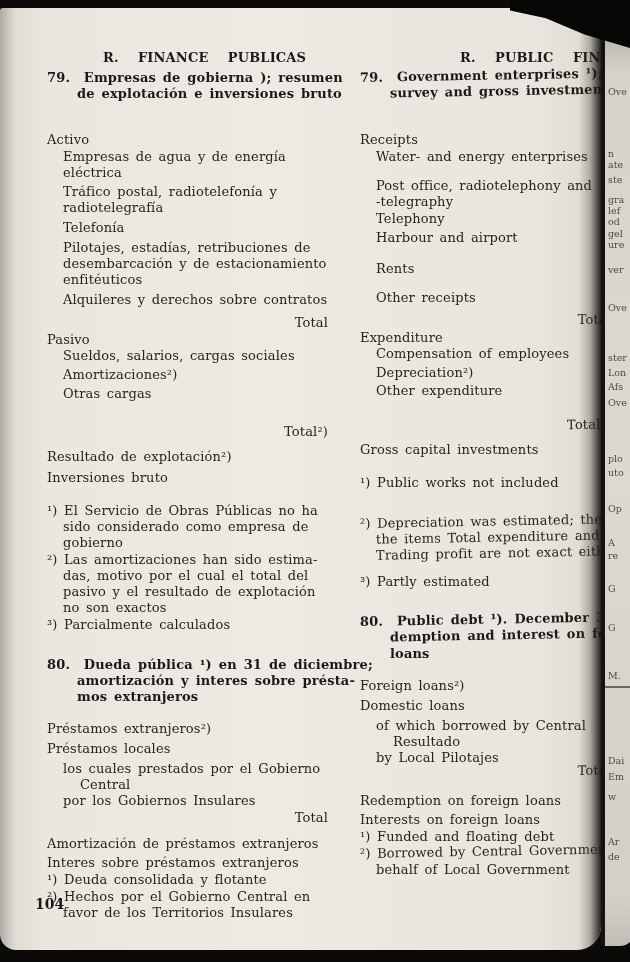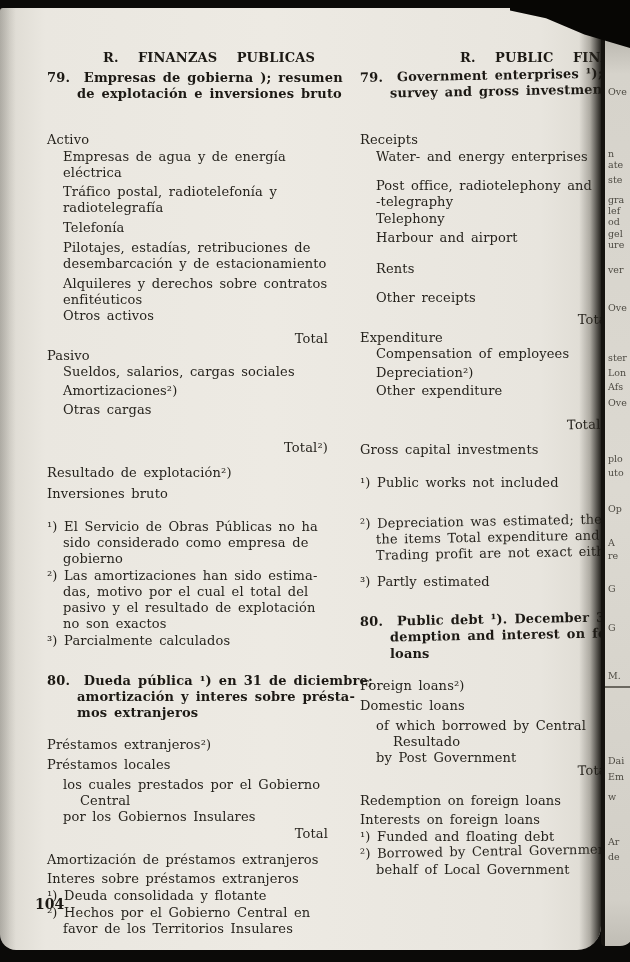--- a/index.html
+++ b/index.html
@@ -35,34 +35,33 @@
   .wedge{position:absolute;right:0;top:0;width:120px;height:48px;background:#070604;
         clip-path:polygon(0 0,100% 0,100% 100%,62% 72%,30% 38%,0 22%);}
 </style>
 </head>
 <body>
 
 <div class="photo">
   <div class="page">
     <div class="gutter"></div>
     <div class="col colL" id="colL">
-        <div class="line ind0 bold pushL">R.  FINANZAS  PUBLICAS</div>
+        <div class="line ind0 bold pushL">R.  FINANCE  PUBLICAS</div>
         <div class="line ind0 bold" style="margin-top: 4px;">79.  Empresas de gobierna ); resumen</div>
         <div class="line ind3 bold">de explotación e inversiones bruto</div>
         <div class="line ind0" style="margin-top: 30px;">Activo</div>
         <div class="line ind1" style="margin-top: 1px;">Empresas de agua y de energía</div>
         <div class="line ind1">eléctrica</div>
         <div class="line ind1" style="margin-top: 3px;">Tráfico postal, radiotelefonía y</div>
         <div class="line ind1">radiotelegrafía</div>
         <div class="line ind1" style="margin-top: 4px;">Telefonía</div>
         <div class="line ind1" style="margin-top: 4px;">Pilotajes, estadías, retribuciones de</div>
         <div class="line ind1">desembarcación y de estacionamiento</div>
+        <div class="line ind1">enfitéuticos</div>
         <div class="line ind1" style="margin-top: 4px;">Alquileres y derechos sobre contratos</div>
-        <div class="line ind1">enfitéuticos</div>
-        <div class="line ind1">Otros activos</div>
         <div class="line ind0 right" style="margin-top: 7px;">Total</div>
         <div class="line ind0" style="margin-top: 1px;">Pasivo</div>
         <div class="line ind1">Sueldos, salarios, cargas sociales</div>
         <div class="line ind1" style="margin-top: 3px;">Amortizaciones²)</div>
         <div class="line ind1" style="margin-top: 3px;">Otras cargas</div>
         <div class="line ind0 right" style="margin-top: 22px;">Total²)</div>
         <div class="line ind0" style="margin-top: 9px;">Resultado de explotación²)</div>
         <div class="line ind0" style="margin-top: 5px;">Inversiones bruto</div>
         <div class="line ind0" style="margin-top: 17px;">¹) El Servicio de Obras Públicas no ha</div>
         <div class="line ind1">sido considerado como empresa de</div>
@@ -111,21 +110,21 @@
         <div class="line ind1 tilt">the items Total expenditure and</div>
         <div class="line ind1 tilt">Trading profit are not exact either</div>
         <div class="line ind0" style="margin-top: 10px;">³) Partly estimated</div>
         <div class="line ind0 bold tilt" style="margin-top: 24px;">80.  Public debt ¹). December 31st; re-</div>
         <div class="line ind3 bold tilt">demption and interest on foreign</div>
         <div class="line ind3 bold">loans</div>
         <div class="line ind0" style="margin-top: 16px;">Foreign loans²)</div>
         <div class="line ind0" style="margin-top: 4px;">Domestic loans</div>
         <div class="line ind1" style="margin-top: 4px;">of which borrowed by Central</div>
         <div class="line ind2">Resultado</div>
-        <div class="line ind1">by Post Government</div>
+        <div class="line ind1">by Local Pilotajes</div>
         <div class="line ind0 right tilt" style="margin-top: 1px;">Total</div>
         <div class="line ind0" style="margin-top: 10px;">Redemption on foreign loans</div>
         <div class="line ind0" style="margin-top: 3px;">Interests on foreign loans</div>
         <div class="line ind0" style="margin-top: 1px;">¹) Funded and floating debt</div>
         <div class="line ind0 tilt" style="margin-top: 1px;">²) Borrowed by Central Government in</div>
         <div class="line ind1">behalf of Local Government</div>
       </div>
     <div class="pageno">104</div>
     <div class="fold"></div>
   </div>

